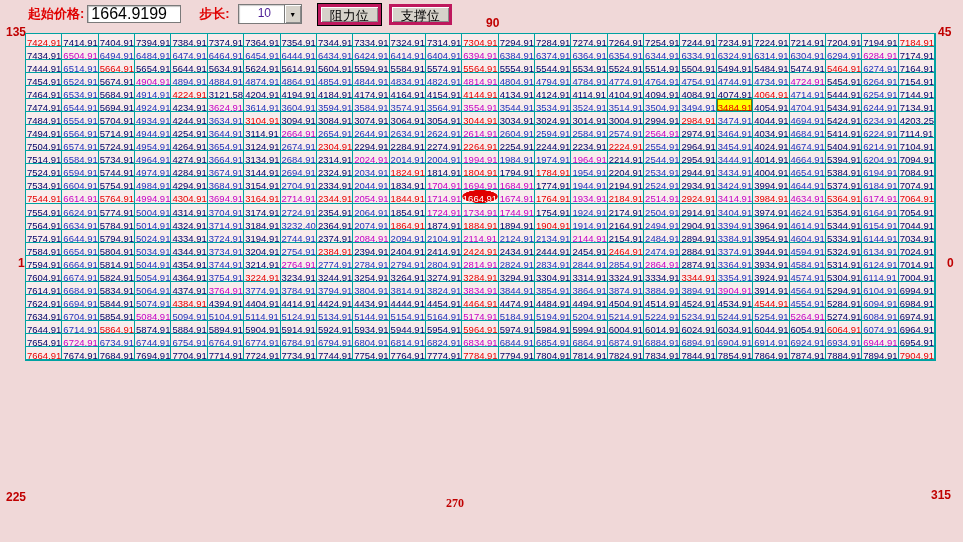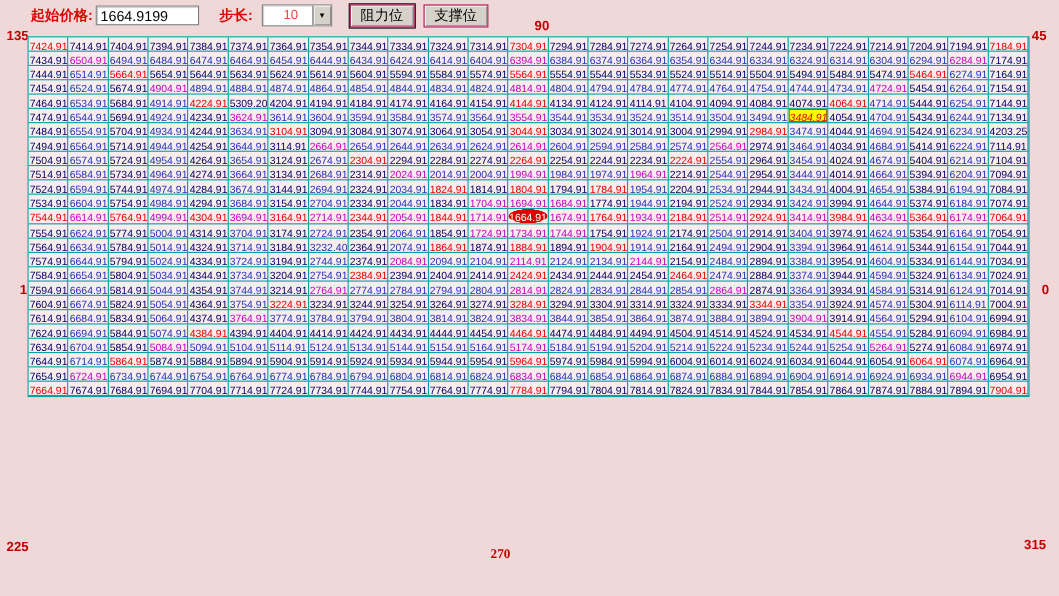--- a/index.html
+++ b/index.html
@@ -7,40 +7,40 @@
     width:963px;height:542px;position:relative;overflow:hidden;
     background:var(--win-bg,#f0d8d8);
     font-family:"Liberation Sans", sans-serif;
   }
   .toolbar{
     position:absolute;left:28px;top:3px;height:22px;
     display:flex;align-items:center;white-space:nowrap;
   }
   .red-lbl{color:#e00000;font-size:13px;font-weight:bold;margin-right:3px;}
   .field{
-    width:86px;height:16px;background:#fff;color:#000;font-size:13px;
+    width:86px;height:16px;background:#fff;color:#000;font-size:16px;
     border:1px solid #7a7a7a;box-shadow:inset 1px 1px 1px rgba(0,0,0,.25);
     padding:0 3px;font-family:"Liberation Sans",sans-serif;
   }
   .gap1{width:18px;} .gap2{width:5px;} .gap3{width:16px;} .gap4{width:8px;}
   .combo{
     display:flex;align-items:stretch;width:62px;height:18px;background:#fff;
     border:1px solid #7a7a7a;box-shadow:inset 1px 1px 1px rgba(0,0,0,.2);
   }
-  .combo-value{flex:1;font-size:12px;line-height:17px;padding-left:19px;color:#ef4444;}
+  .combo-value{flex:1;font-size:12px;line-height:17px;padding-left:19px;color:#4c1d95;}
   .combo-btn{
     width:16px;background:#d6d2ca;border-left:1px solid #7a7a7a;
     display:flex;align-items:center;justify-content:center;
     box-shadow:inset 1px 1px 0 #fff, inset -1px -1px 0 #8a8a8a;
   }
   .combo-btn .arr{font-size:7px;color:#000;line-height:1;}
   .btn{
     height:21px;padding:0 9px;background:#d6d2ca;color:#000;
     font-size:13px;font-family:"Liberation Sans",sans-serif;
-    border:1px solid #be185d;
+    border:3px solid #be185d;
     box-shadow:inset 1px 1px 0 #ffffff, inset -1px -1px 0 #8a8a8a;
     cursor:pointer;
   }
   .btn-default{box-shadow:0 0 0 1px #000, inset 1px 1px 0 #ffffff, inset -1px -1px 0 #8a8a8a;}
   .angle{position:absolute;color:#c00000;font-size:12px;font-weight:bold;}
   .a-tl{left:6px;top:25px;}   .a-tc{left:486px;top:16px;} .a-tr{left:938px;top:25px;}
   .a-ml{left:18px;top:256px;}  .a-mr{left:947px;top:256px;}
   .a-bl{left:6px;top:490px;}  .a-bc{left:446px;top:496px;font-family:Liberation Serif, serif;} .a-br{left:931px;top:488px;}
   #gann-grid{
     position:absolute;left:25px;top:33px;width:911px;height:328px;
@@ -59,21 +59,20 @@
   .val-odd{color:var(--text-odd,#2233bb);}
   .ray-even{color:var(--ray-even,#e60000);}
   .ray-odd{color:var(--ray-odd,#c400c4);}
   .center-cell{
     background:radial-gradient(ellipse closest-side, var(--center-bg,#e00000) 96%, rgba(224,0,0,0) 100%);
     color:#fff !important;font-weight:normal;text-align:center;padding-left:0;
   }
   .selected-cell{
     background:var(--sel-bg,#ffff00);color:var(--ray-even,#e60000) !important;
     box-shadow:inset 0 0 0 1px #807000;
-    font-style:italic;
   }
 </style>
 </head>
 <body>
 
 <div class="toolbar">
   <span class="red-lbl">起始价格:</span>
   <input class="field" type="text" value="1664.9199" style="">
   <span class="gap1"></span>
   <span class="red-lbl">步长:</span>
@@ -198,21 +197,21 @@
     <div class="cell val-odd">4734.91</div>
     <div class="cell ray-odd">4724.91</div>
     <div class="cell val-even">5454.91</div>
     <div class="cell val-odd">6264.91</div>
     <div class="cell val-even">7154.91</div>
     <div class="cell val-even">7464.91</div>
     <div class="cell val-odd">6534.91</div>
     <div class="cell val-even">5684.91</div>
     <div class="cell val-odd">4914.91</div>
     <div class="cell ray-even">4224.91</div>
-    <div class="cell val-even">5309.20</div>
+    <div class="cell val-even">3121.58</div>
     <div class="cell val-even">4204.91</div>
     <div class="cell val-even">4194.91</div>
     <div class="cell val-even">4184.91</div>
     <div class="cell val-even">4174.91</div>
     <div class="cell val-even">4164.91</div>
     <div class="cell val-even">4154.91</div>
     <div class="cell ray-even">4144.91</div>
     <div class="cell val-even">4134.91</div>
     <div class="cell val-even">4124.91</div>
     <div class="cell val-even">4114.91</div>

